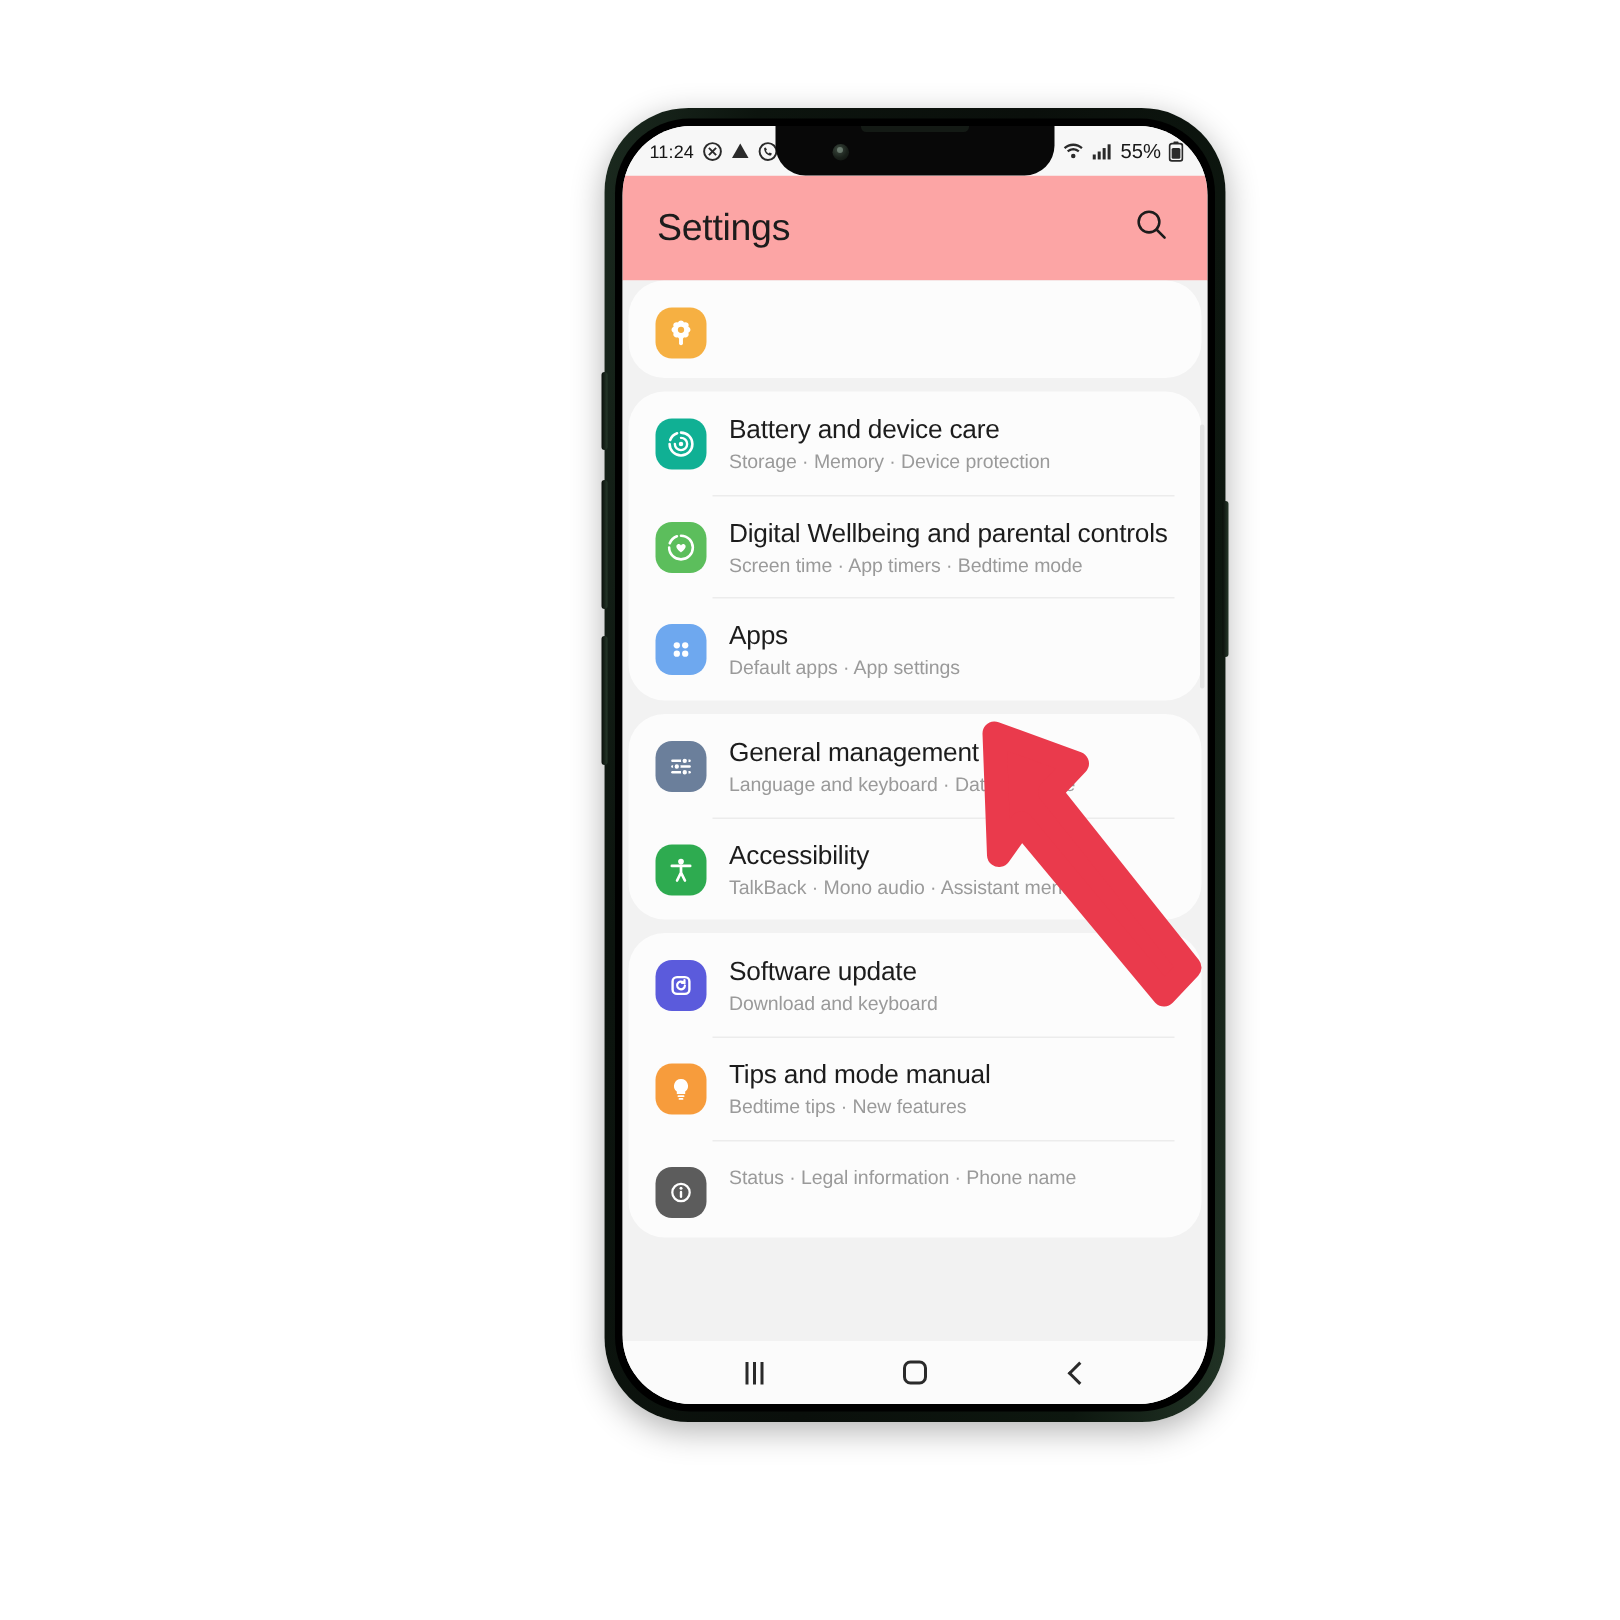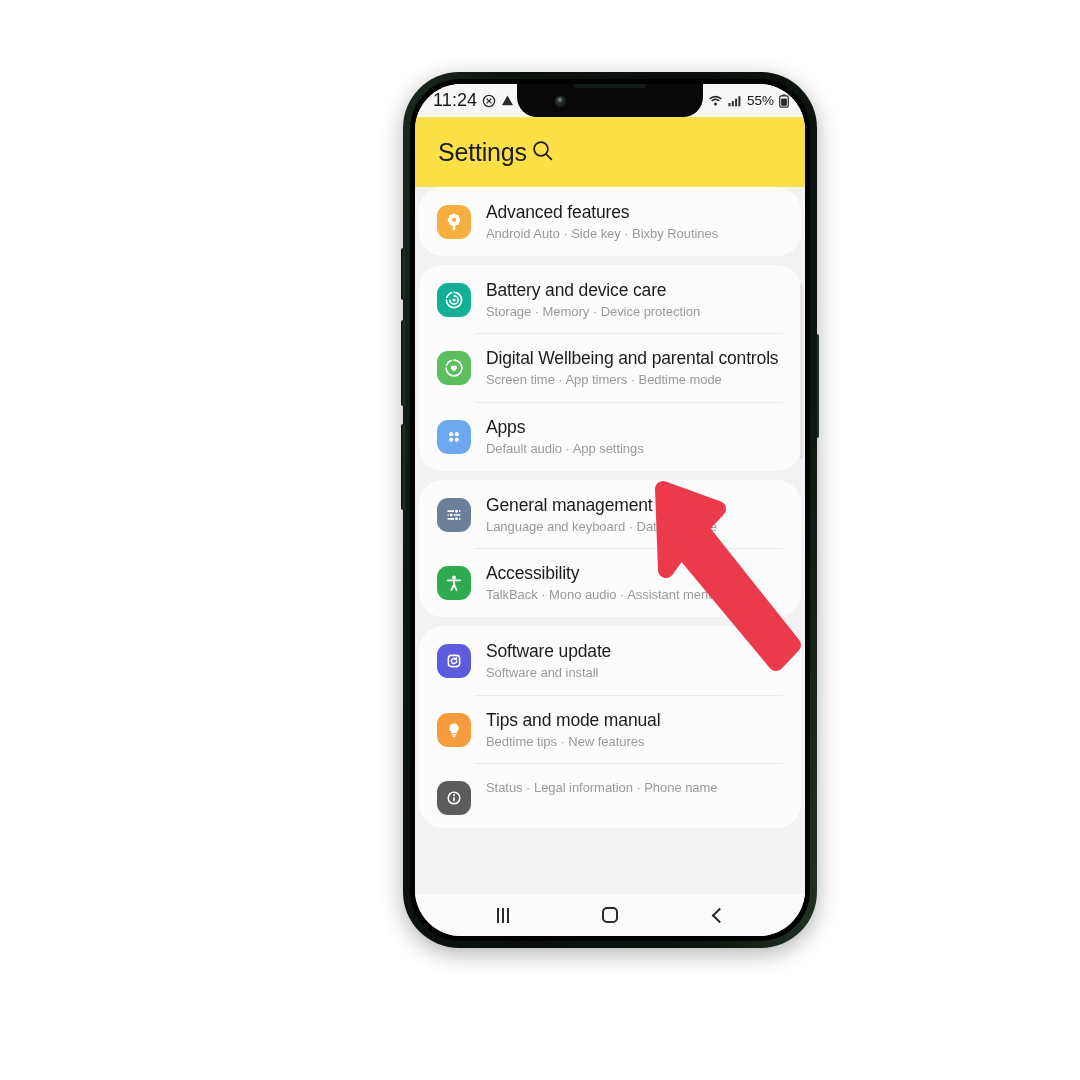--- a/index.html
+++ b/index.html
@@ -81,30 +81,30 @@
     position: relative; z-index: 20;
     height: 33px;
     display: flex; align-items: center;
     justify-content: space-between;
     padding: 0 16px 0 18px;
     color: #1b1b1b;
     font-size: 13.5px;
     background: #f7f7f7;
   }
   .sb-left, .sb-right { display: flex; align-items: center; gap: 5px; }
-  .sb-time { font-size: 18px; letter-spacing: .1px; font-weight: 400; color:#171717; }
+  .sb-time { font-size: 12px; letter-spacing: .1px; font-weight: 400; color:#171717; }
   .sb-ico { display:inline-flex; align-items:center; justify-content:center; }
   .sb-batt { font-size: 13.5px; color:#171717; margin-left: 1px;}
 
   
   .titlebar {
     height: 70px;
-    background: #fde047;
+    background: #fca5a5;
     display: flex; align-items: center;
-    justify-content: flex-start;
+    justify-content: space-between;
     padding: 0 22px 0 23px;
   }
   .title {
     font-size: 25px;
     color: #1c1c1c;
     letter-spacing: -.2px;
   }
   .search-btn { padding: 4px; cursor: pointer; }
 
   
@@ -274,24 +274,20 @@
 
           <div class="card">
             <div class="row">
               <span class="row-icon" style="background:#f6b042;">
                 <svg width="22" height="22" viewBox="0 0 22 22">
                   <path d="M11 2.6c.9 0 1.7.6 2 1.4.8-.4 1.8-.3 2.5.4s.8 1.7.4 2.5c.8.3 1.4 1.1 1.4 2s-.6 1.7-1.4 2c.4.8.3 1.8-.4 2.5s-1.7.8-2.5.4c-.3.8-1.1 1.4-2 1.4s-1.7-.6-2-1.4c-.8.4-1.8.3-2.5-.4s-.8-1.7-.4-2.5c-.8-.3-1.4-1.1-1.4-2s.6-1.7 1.4-2c-.4-.8-.3-1.8.4-2.5s1.7-.8 2.5-.4c.3-.8 1.1-1.4 2-1.4z" fill="#fff"></path>
                   <circle cx="11" cy="8.9" r="2.1" fill="#f6b042"></circle>
                   <rect x="9.7" y="12.6" width="2.6" height="6.6" rx="1.3" fill="#fff"></rect>
                 </svg>
               </span>
-              <div class="row-text">
-                <div class="row-title">Advanced features</div>
-                <div class="row-sub">Android Auto  ·  Side key  ·  Bixby Routines</div>
-              </div>
             </div>
           </div>
 
           <div class="card">
             <div class="row">
               <span class="row-icon" style="background:#10b094;">
                 <svg width="22" height="22" viewBox="0 0 22 22">
                   <path d="M11 3.4a7.6 7.6 0 1 1-7.6 7.6" fill="none" stroke="#fff" stroke-width="1.7" stroke-linecap="round"></path>
                   <path d="M3.8 8.3A7.6 7.6 0 0 1 8.4 3.8" fill="none" stroke="#fff" stroke-width="1.7" stroke-linecap="round"></path>
                   <path d="M11 6.9a4.1 4.1 0 1 1-4.1 4.1" fill="none" stroke="#fff" stroke-width="1.6" stroke-linecap="round"></path>
@@ -322,21 +318,21 @@
               <span class="row-icon" style="background:#6ea8ef;">
                 <svg width="22" height="22" viewBox="0 0 22 22">
                   <circle cx="8.2" cy="8.2" r="2.1" fill="#fff"></circle>
                   <circle cx="13.8" cy="8.2" r="2.1" fill="#fff"></circle>
                   <circle cx="8.2" cy="13.8" r="2.1" fill="#fff"></circle>
                   <circle cx="13.8" cy="13.8" r="2.1" fill="#fff"></circle>
                 </svg>
               </span>
               <div class="row-text">
                 <div class="row-title">Apps</div>
-                <div class="row-sub">Default audio  ·  App settings</div>
+                <div class="row-sub">Default apps  ·  App settings</div>
               </div>
             </div>
           </div>
 
           <div class="card">
             <div class="row">
               <span class="row-icon" style="background:#6b7f9b;">
                 <svg width="22" height="22" viewBox="0 0 22 22">
                   <line x1="5.3" y1="7.2" x2="16.7" y2="7.2" stroke="#fff" stroke-width="1.7" stroke-linecap="round"></line>
                   <line x1="5.3" y1="11" x2="16.7" y2="11" stroke="#fff" stroke-width="1.7" stroke-linecap="round"></line>
@@ -371,21 +367,21 @@
             <div class="row">
               <span class="row-icon" style="background:#5b5bdc;">
                 <svg width="22" height="22" viewBox="0 0 22 22">
                   <rect x="5.4" y="5.4" width="11.2" height="11.2" rx="3" fill="none" stroke="#fff" stroke-width="1.6"></rect>
                   <path d="M13.6 11a2.6 2.6 0 1 1-1-2.1" fill="none" stroke="#fff" stroke-width="1.5" stroke-linecap="round"></path>
                   <path d="M13.3 7.4v1.8h-1.8" fill="none" stroke="#fff" stroke-width="1.5" stroke-linecap="round"></path>
                 </svg>
               </span>
               <div class="row-text">
                 <div class="row-title">Software update</div>
-                <div class="row-sub">Software and install</div>
+                <div class="row-sub">Download and keyboard</div>
               </div>
             </div>
 
             <div class="row">
               <span class="row-icon" style="background:#f79c3c;">
                 <svg width="22" height="22" viewBox="0 0 22 22">
                   <path d="M11 4.4a4.6 4.6 0 0 1 2.8 8.3v1.6H8.2v-1.6A4.6 4.6 0 0 1 11 4.4z" fill="#fff"></path>
                   <rect x="8.7" y="15.1" width="4.6" height="1.3" rx=".6" fill="#fff"></rect>
                   <rect x="9.4" y="17" width="3.2" height="1.2" rx=".6" fill="#fff"></rect>
                 </svg>

